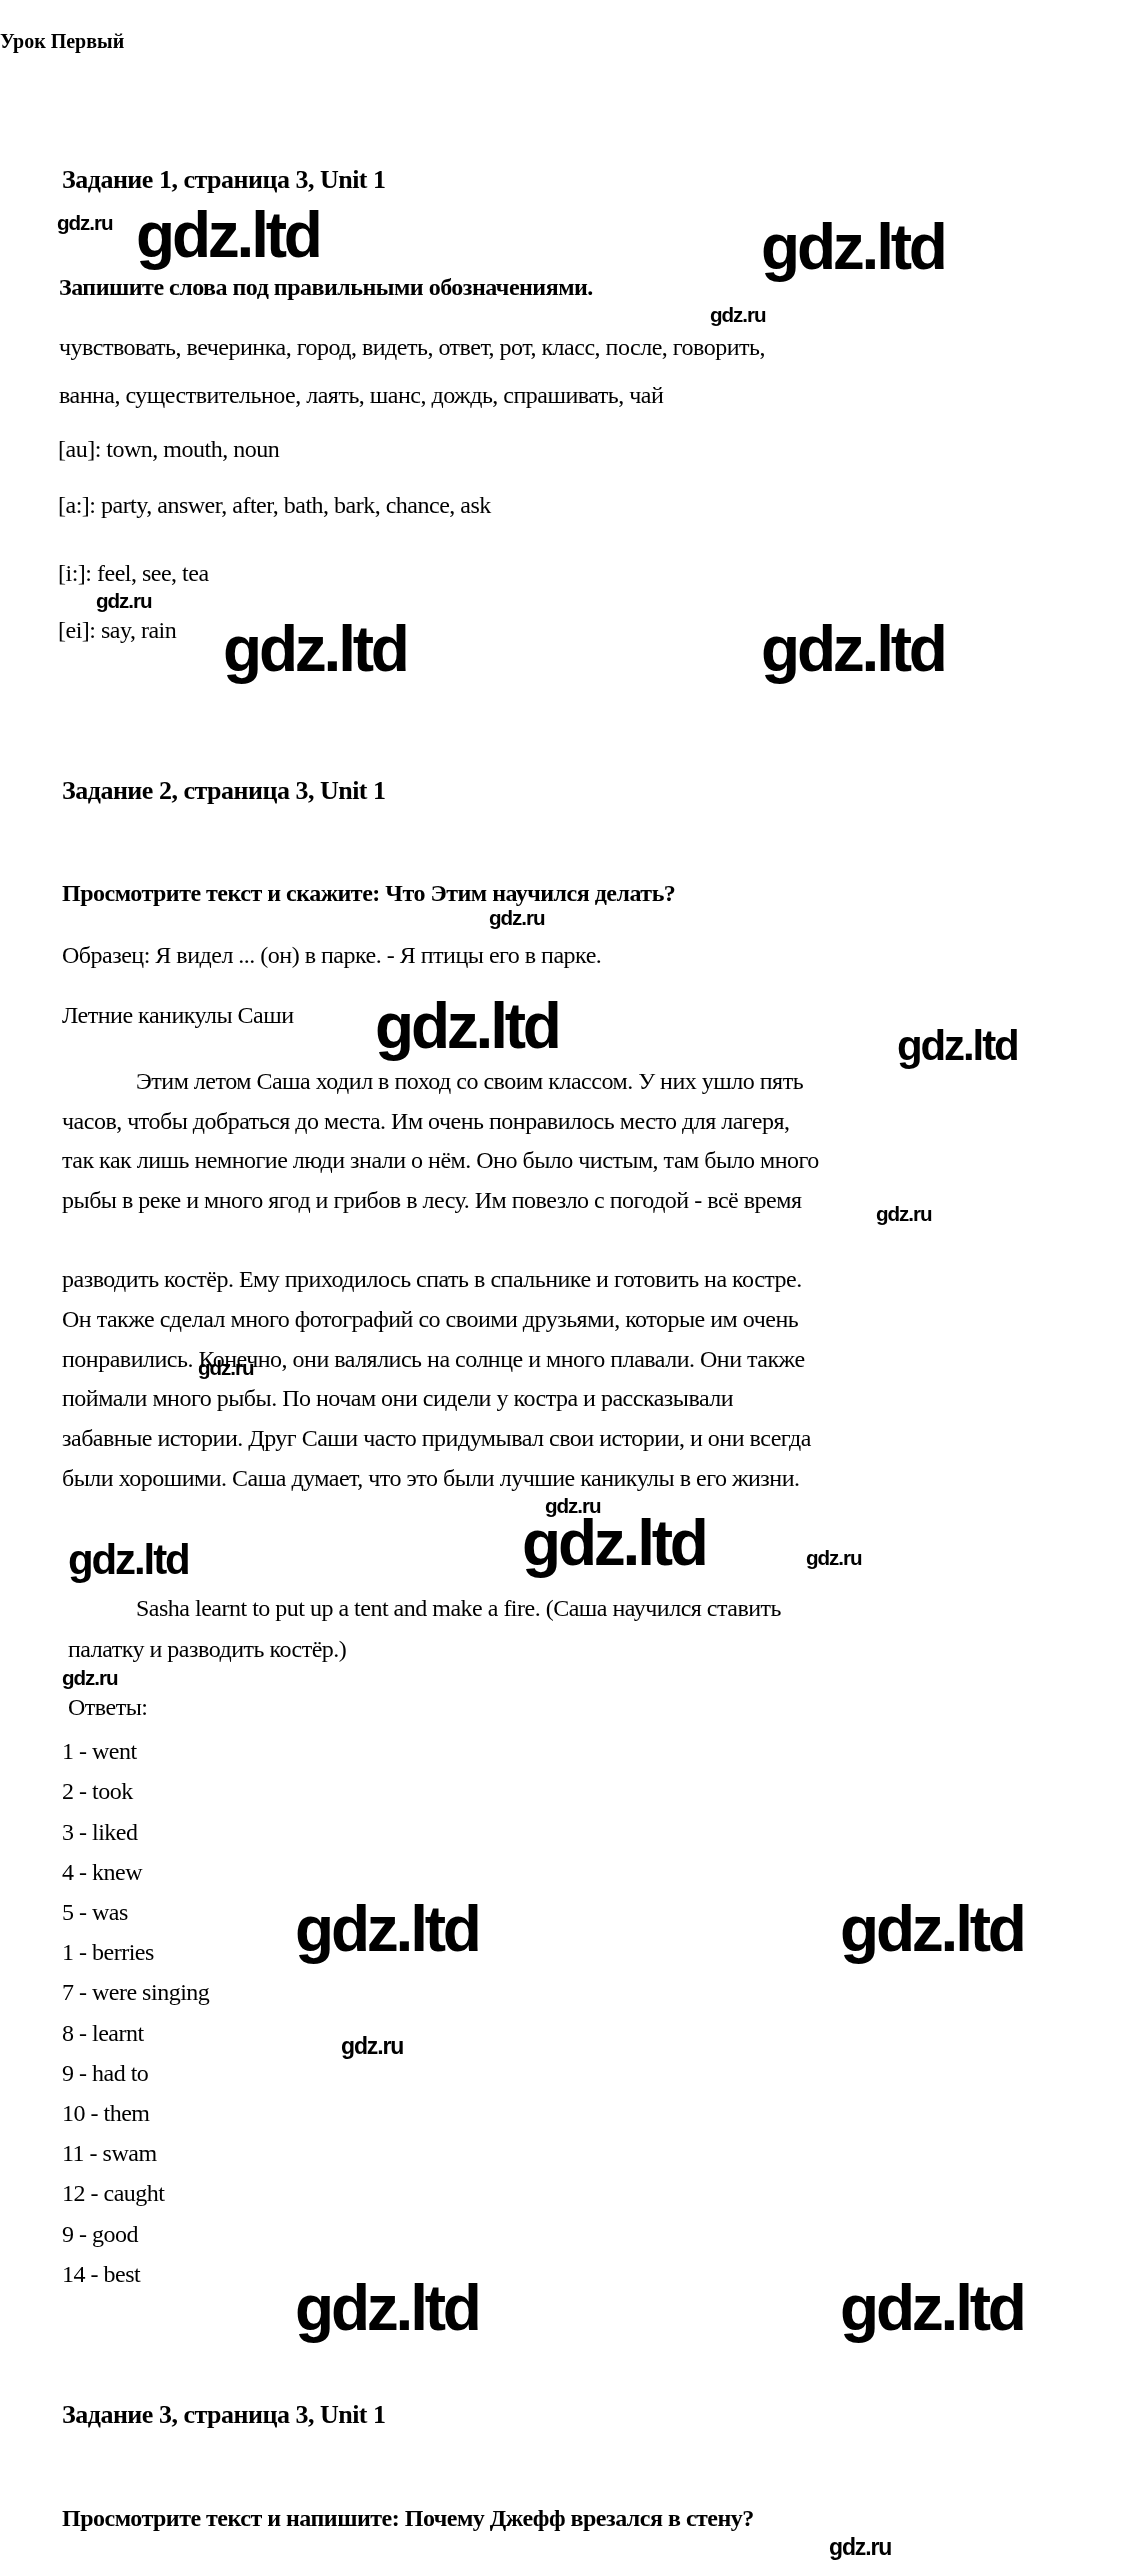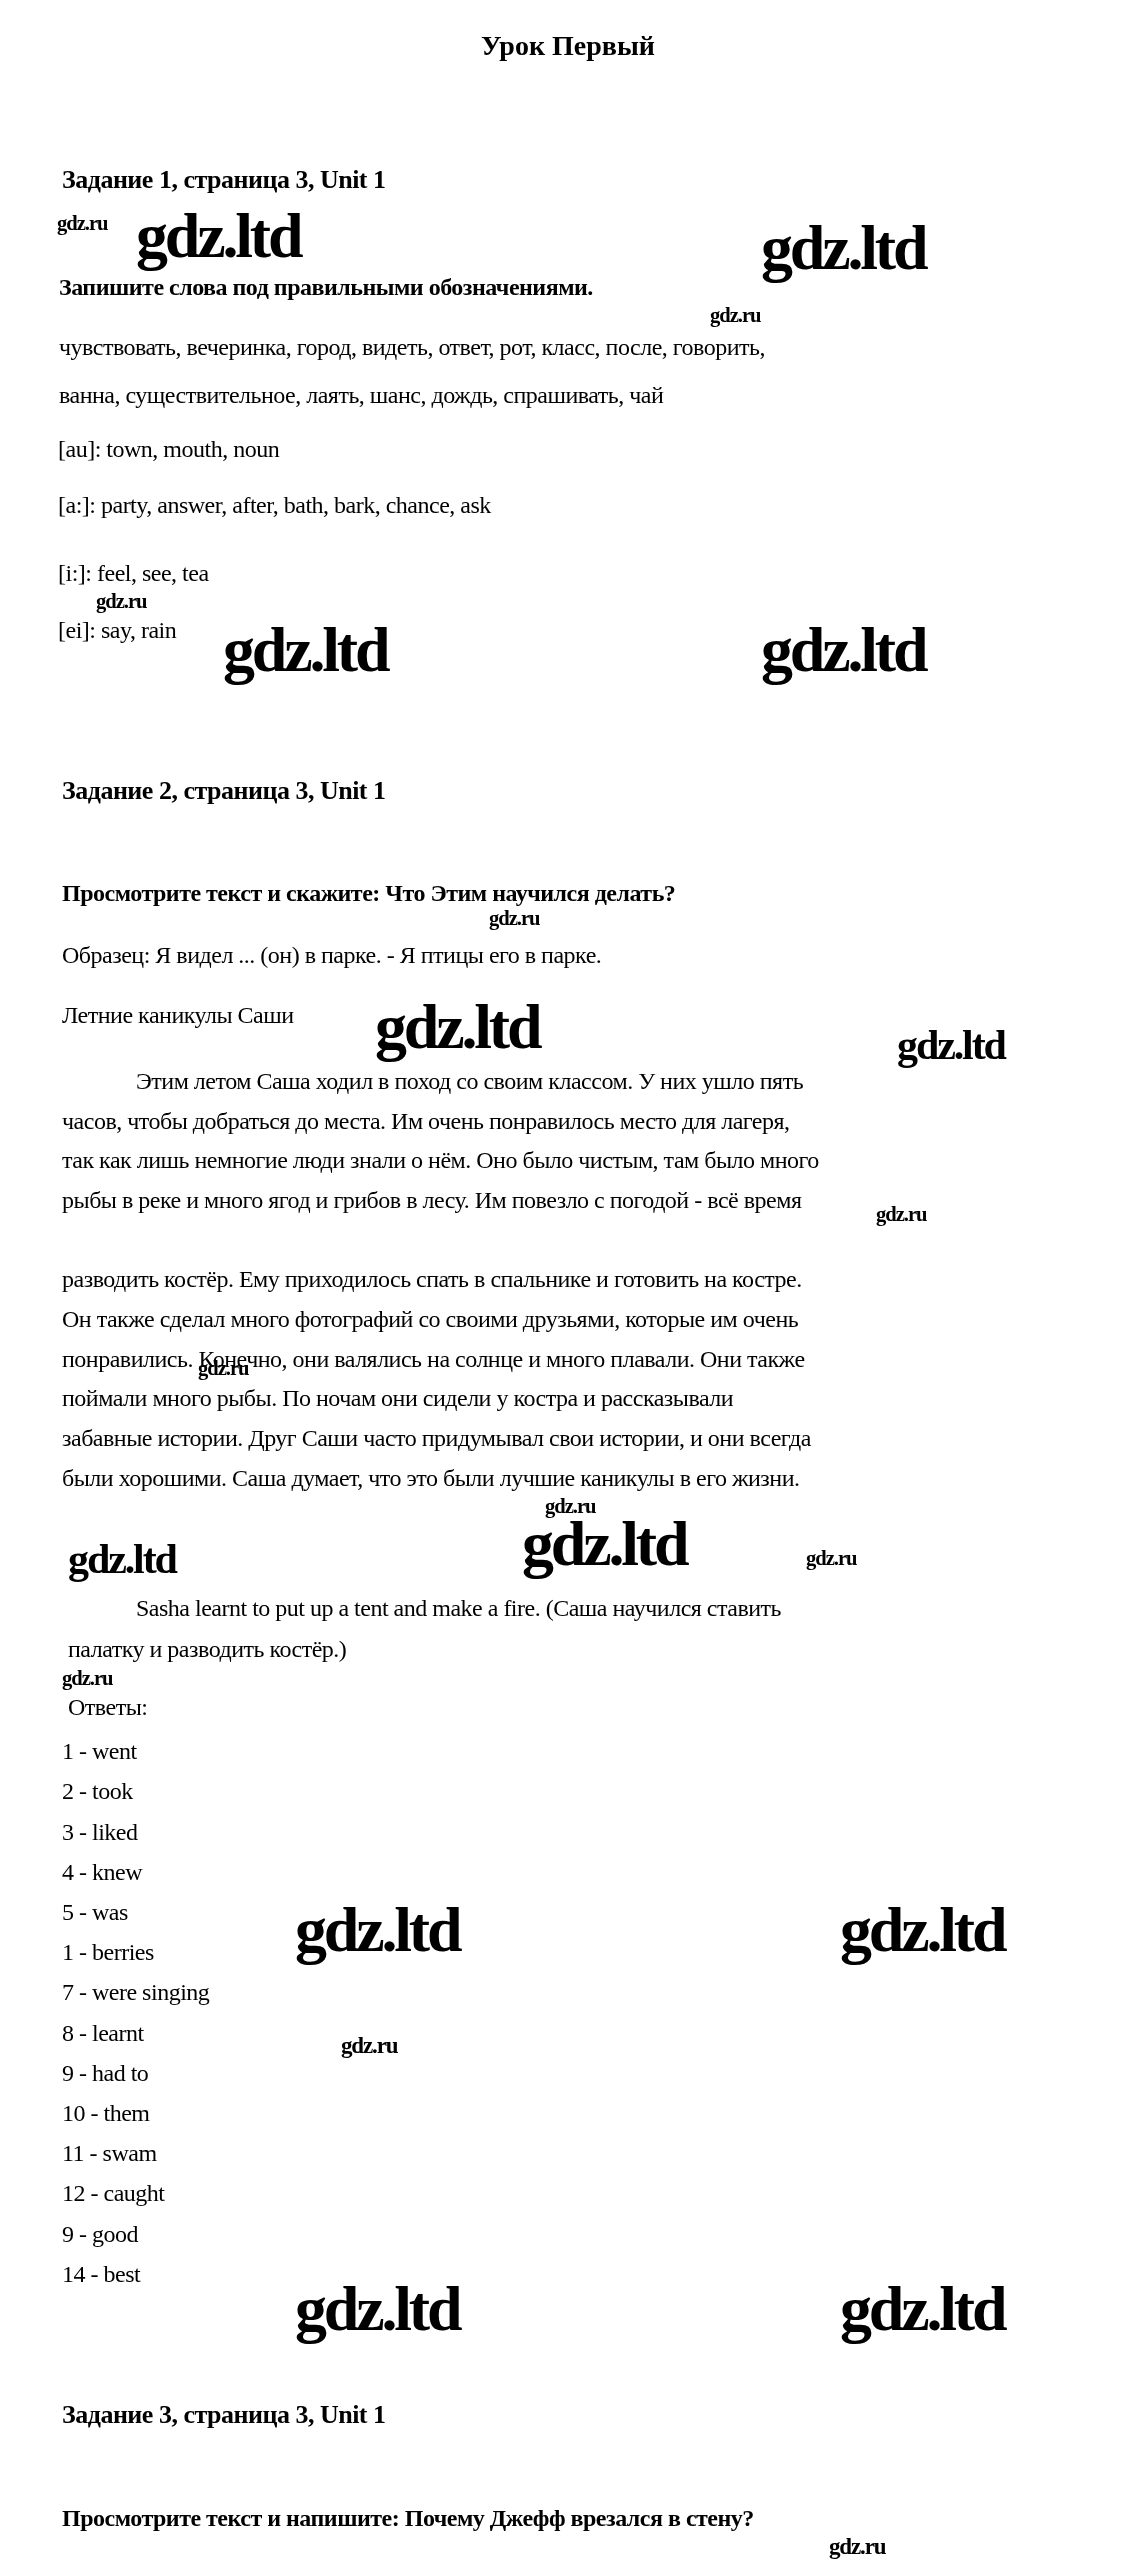--- a/index.html
+++ b/index.html
@@ -17,30 +17,30 @@
     color:#000;
     white-space:nowrap;
     letter-spacing:-0.5px;
     line-height:1.1;
   }
   .b{font-weight:bold;}
   .h{font-size:26px;font-weight:bold;}
   .title{
     position:absolute;
     left:0;right:0;
-    text-align:center;
+    text-align:left;
     font-family:"Liberation Serif","DejaVu Serif",serif;
-    font-size:28px;
+    font-size:20px;
     font-weight:bold;
     color:#000;
     white-space:nowrap;
   }
   .wm{
     position:absolute;
-    font-family:Liberation Serif, serif;
+    font-family:Liberation Sans, sans-serif;
     font-weight:bold;
     color:#000;
     white-space:nowrap;
     letter-spacing:-0.05em;
     line-height:0.9;
     text-align:right;
   }
   .wm-ru{font-size:20.6px;}
   .wm-ru-md{font-size:23px;}
   .wm-ltd-lg{font-size:64px;}

